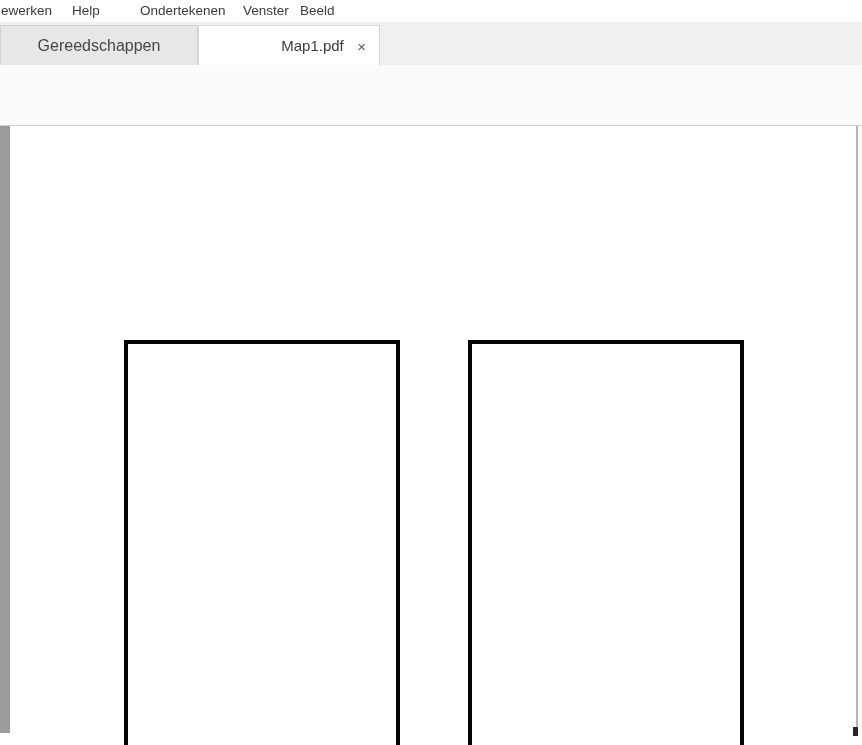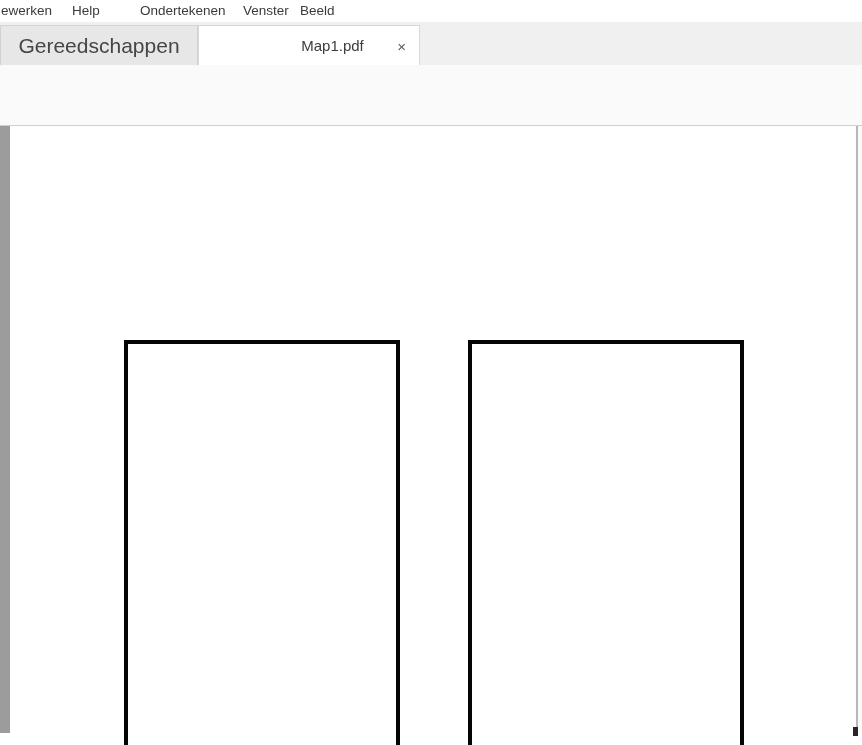--- a/index.html
+++ b/index.html
@@ -19,24 +19,24 @@
 
   
   .tab-bar { position:absolute; top:22px; left:0; width:862px; height:43px; background:#f0f0f0; }
   .tab {
     position:absolute; top:3px; height:40px; box-sizing:border-box;
     display:flex; align-items:center; justify-content:center;
   }
   .tab-tools {
     left:0; width:198px; background:#e7e7e7;
     border:1px solid #d2d2d2; border-bottom:none;
-    font-size:21px; color:#464646;
+    font-size:16px; color:#464646;
   }
   .tab-doc {
-    left:198px; width:222px; background:#ffffff;
+    left:198px; width:182px; background:#ffffff;
     border:1px solid #d8d8d8; border-bottom:none;
     font-size:15px; color:#3c3c3c;padding-left:47px;
   }
   .tab-close {
     position:absolute; right:13px; top:50%; transform:translateY(-50%);
     font-size:15px; color:#5c5c5c; line-height:1; cursor:default;
   }
 
   
   .toolbar {

